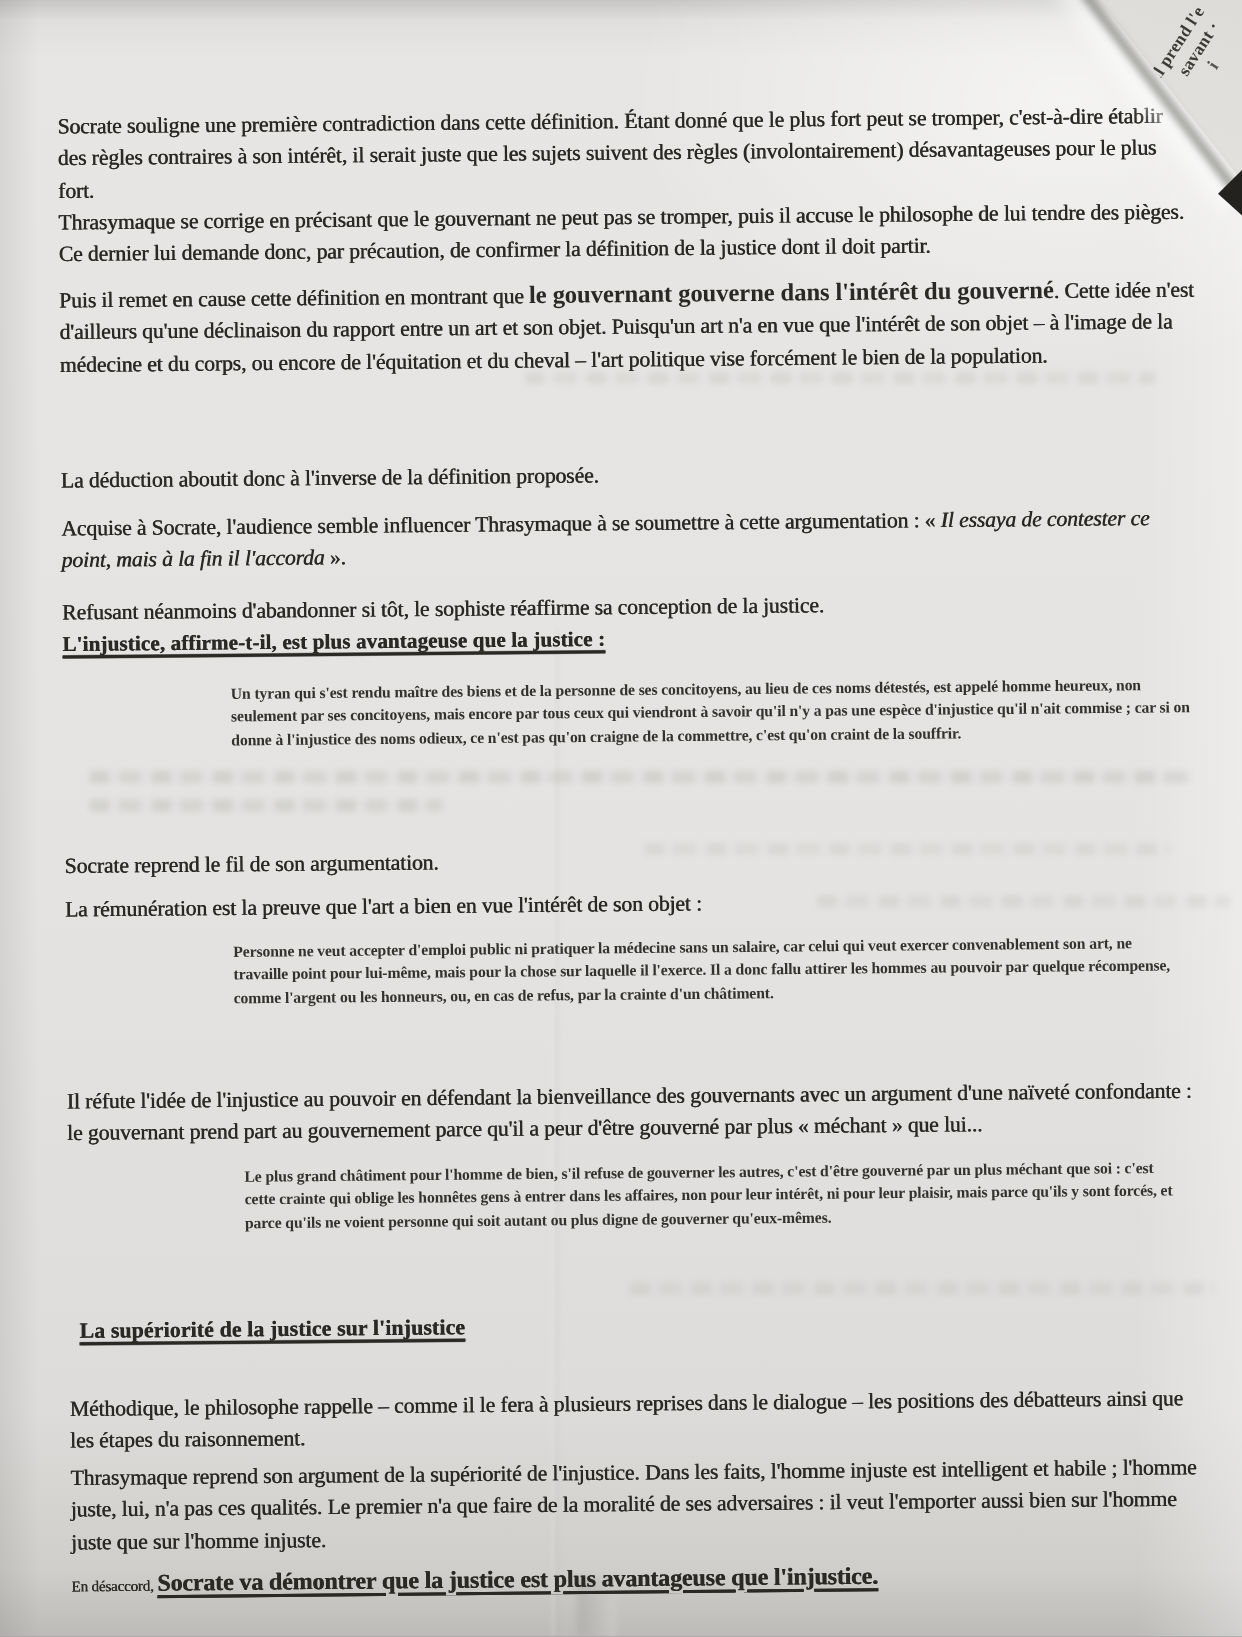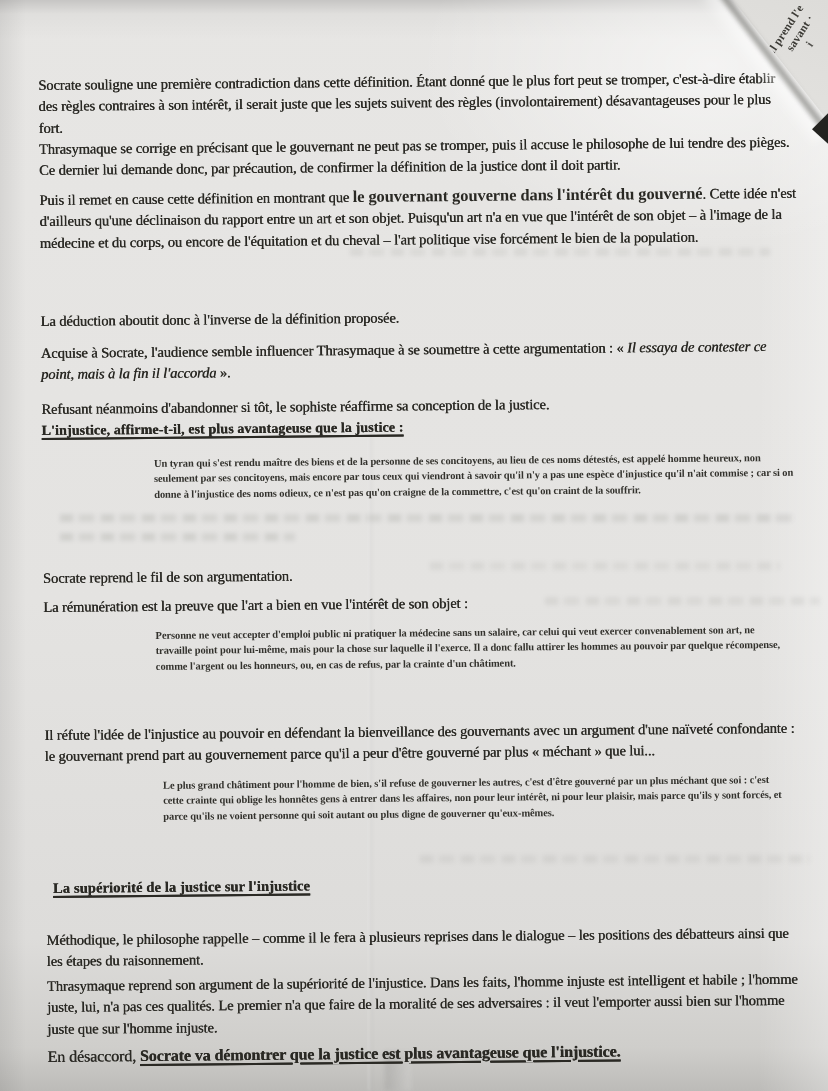--- a/index.html
+++ b/index.html
@@ -58,21 +58,21 @@
   .heading{
     font-size:14px;font-weight:bold;letter-spacing:0.1px;
     text-decoration:underline;text-decoration-thickness:1.5px;text-underline-offset:3px;
     text-shadow:0.3px 0 0 currentColor;
   }
   .heading-2{font-size:14.5px;}
   .bquote{
     left:150px;width:642px;font-size:10.5px;font-weight:bold;
     line-height:15.5px;letter-spacing:-0.1px;color:#33322d;
   }
-  .closing .pre{font-size:16px;text-shadow:0.3px 0 0 currentColor;}
+  .closing .pre{font-size:10px;text-shadow:0.3px 0 0 currentColor;}
   .closing .demo{
     font-size:16px;font-weight:bold;
     text-decoration:underline;text-decoration-thickness:2px;text-underline-offset:3px;
   }
   
   .second-page{
     position:absolute;inset:0;
     clip-path:polygon(733px 0, 828px 0, 828px 121px);
     background:linear-gradient(200deg, #dddcd9 0%, var(--second-page) 35%, #fafaf8 75%);
   }

